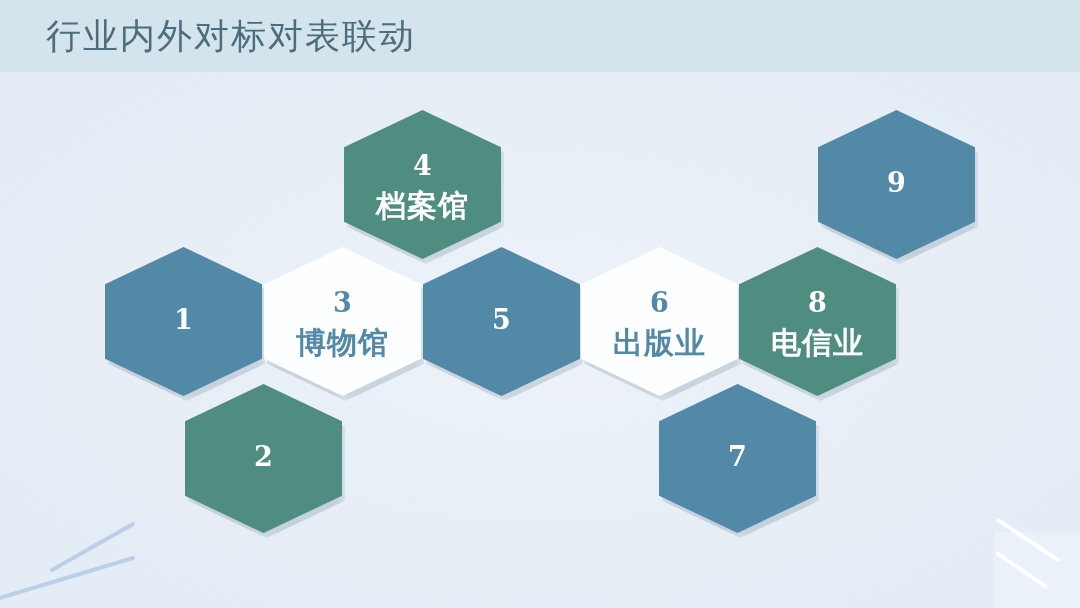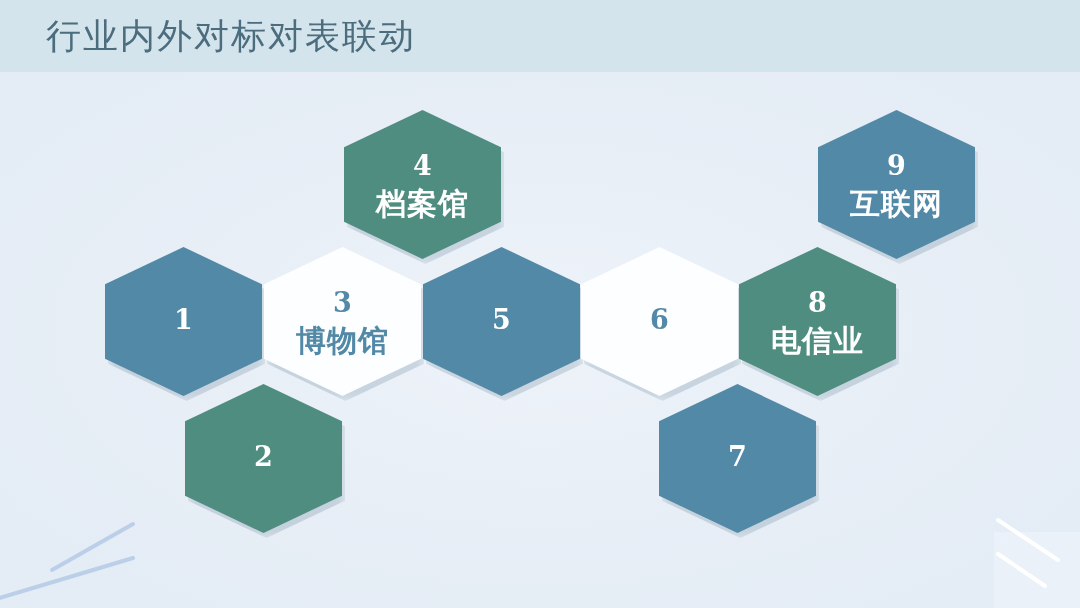--- a/index.html
+++ b/index.html
@@ -89,21 +89,21 @@
     line-height: 30px;
     font-family: "DejaVu Serif", "Liberation Serif", serif;
     margin-bottom: 8px;
   }
   .hex .hex-label {
     font-size: 30px;
     font-weight: 700;
     line-height: 34px;
     letter-spacing: 1px;
     white-space: nowrap;
-    font-family: Liberation Mono, monospace;
+    font-family: Liberation Serif, serif;
   }
 
   .hex.fill-blue  { background: #5289a6; }
   .hex.fill-green { background: #4f8d80; }
   .hex.fill-white { background: #fdfeff; }
 
   .hex.fill-blue  .hex-num,
   .hex.fill-blue  .hex-label,
   .hex.fill-green .hex-num,
   .hex.fill-green .hex-label { color: #ffffff; }
@@ -151,38 +151,38 @@
 
   <div id="hex-layer">
       <div class="hex-shadow" style="left: 347px; top: 115px;"></div>
       <div class="hex fill-green" style="left: 344px; top: 110px;">
         <div class="hex-num">4</div>
         <div class="hex-label">档案馆</div>
       </div>
       <div class="hex-shadow" style="left: 821px; top: 115px;"></div>
       <div class="hex fill-blue" style="left: 818px; top: 110px;">
         <div class="hex-num">9</div>
-        <div class="hex-label">互联网</div>
       </div>
       <div class="hex-shadow" style="left: 108px; top: 252px;"></div>
       <div class="hex fill-blue" style="left: 105px; top: 247px;">
         <div class="hex-num">1</div>
       </div>
       <div class="hex-shadow" style="left: 267px; top: 252px;"></div>
       <div class="hex fill-white" style="left: 264px; top: 247px;">
         <div class="hex-num">3</div>
         <div class="hex-label">博物馆</div>
       </div>
       <div class="hex-shadow" style="left: 426px; top: 252px;"></div>
       <div class="hex fill-blue" style="left: 423px; top: 247px;">
         <div class="hex-num">5</div>
       </div>
       <div class="hex-shadow" style="left: 584px; top: 252px;"></div>
       <div class="hex fill-white" style="left: 581px; top: 247px;">
         <div class="hex-num">6</div>
+        <div class="hex-label">出版业</div>
       </div>
       <div class="hex-shadow" style="left: 742px; top: 252px;"></div>
       <div class="hex fill-green" style="left: 739px; top: 247px;">
         <div class="hex-num">8</div>
         <div class="hex-label">电信业</div>
       </div>
       <div class="hex-shadow" style="left: 188px; top: 389px;"></div>
       <div class="hex fill-green" style="left: 185px; top: 384px;">
         <div class="hex-num">2</div>
       </div>

